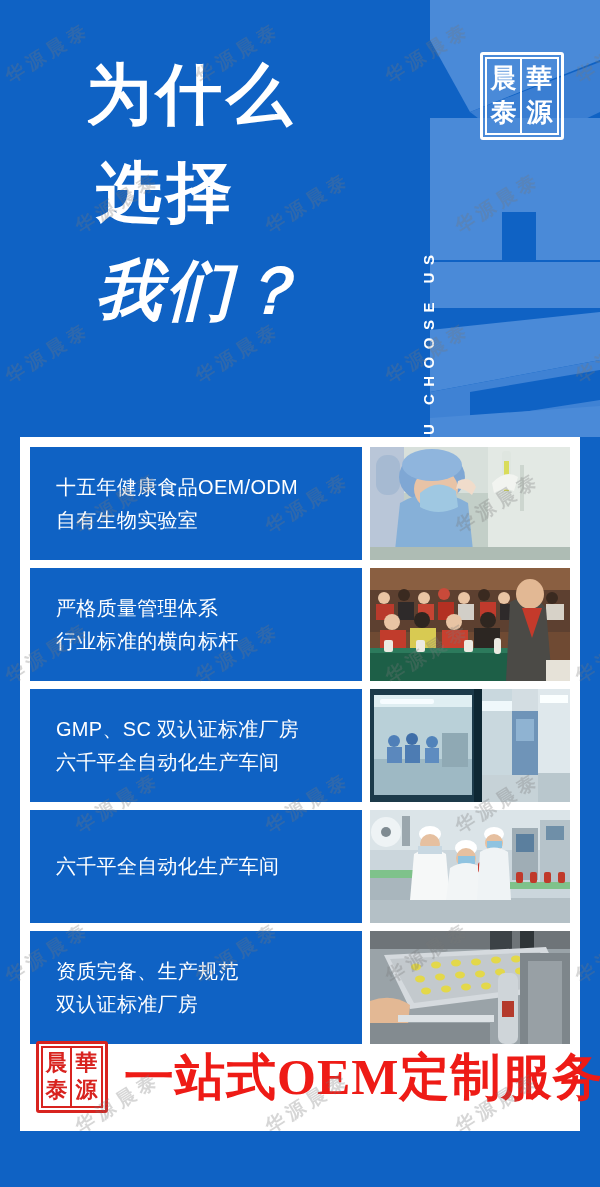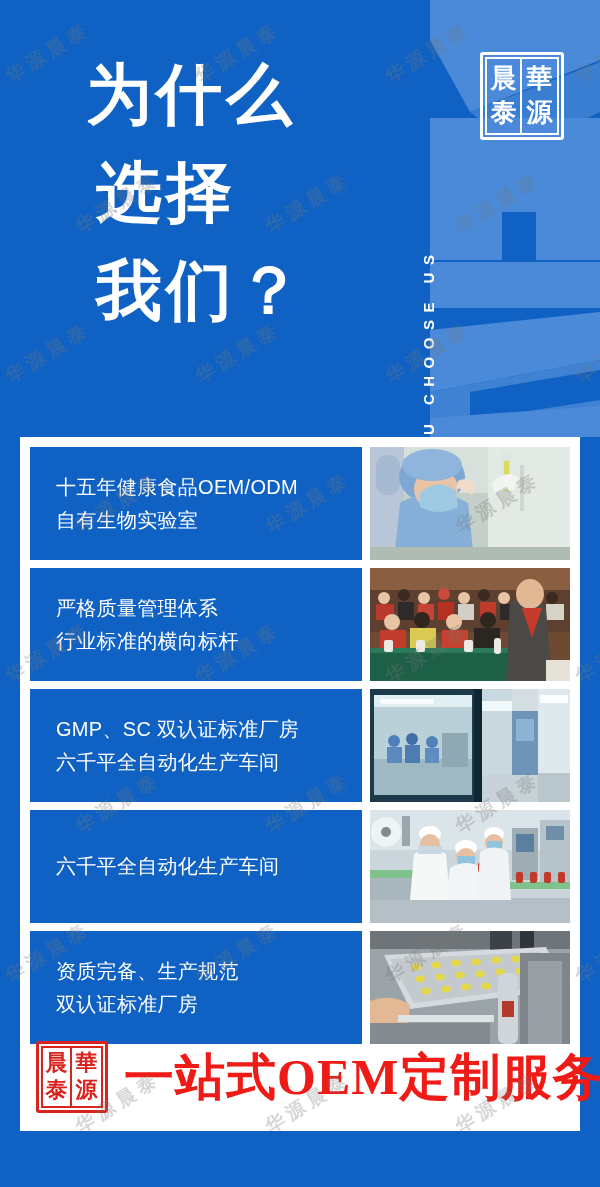--- a/index.html
+++ b/index.html
@@ -40,21 +40,21 @@
     width:300px;
     color:#ffffff;
     font-family:"Liberation Serif","DejaVu Serif",serif;
     font-weight:700;
     font-size:66px;
     line-height:98px;
     letter-spacing:4px;
   }
   #poster-title .tl { display:block; }
   #poster-title .tl.l2 { padding-left:10px; }
-  #poster-title .tl.l3 { padding-left:10px; }
+  #poster-title .tl.l3 { padding-left:10px;font-style:italic; }
 
   #vertical-tagline {
     position:absolute;
     left:413px; top:18px;
     height:380px; width:32px;
     display:flex; align-items:flex-end; justify-content:center;
   }
   #vertical-tagline span {
     transform:rotate(-90deg);
     transform-origin:center center;

